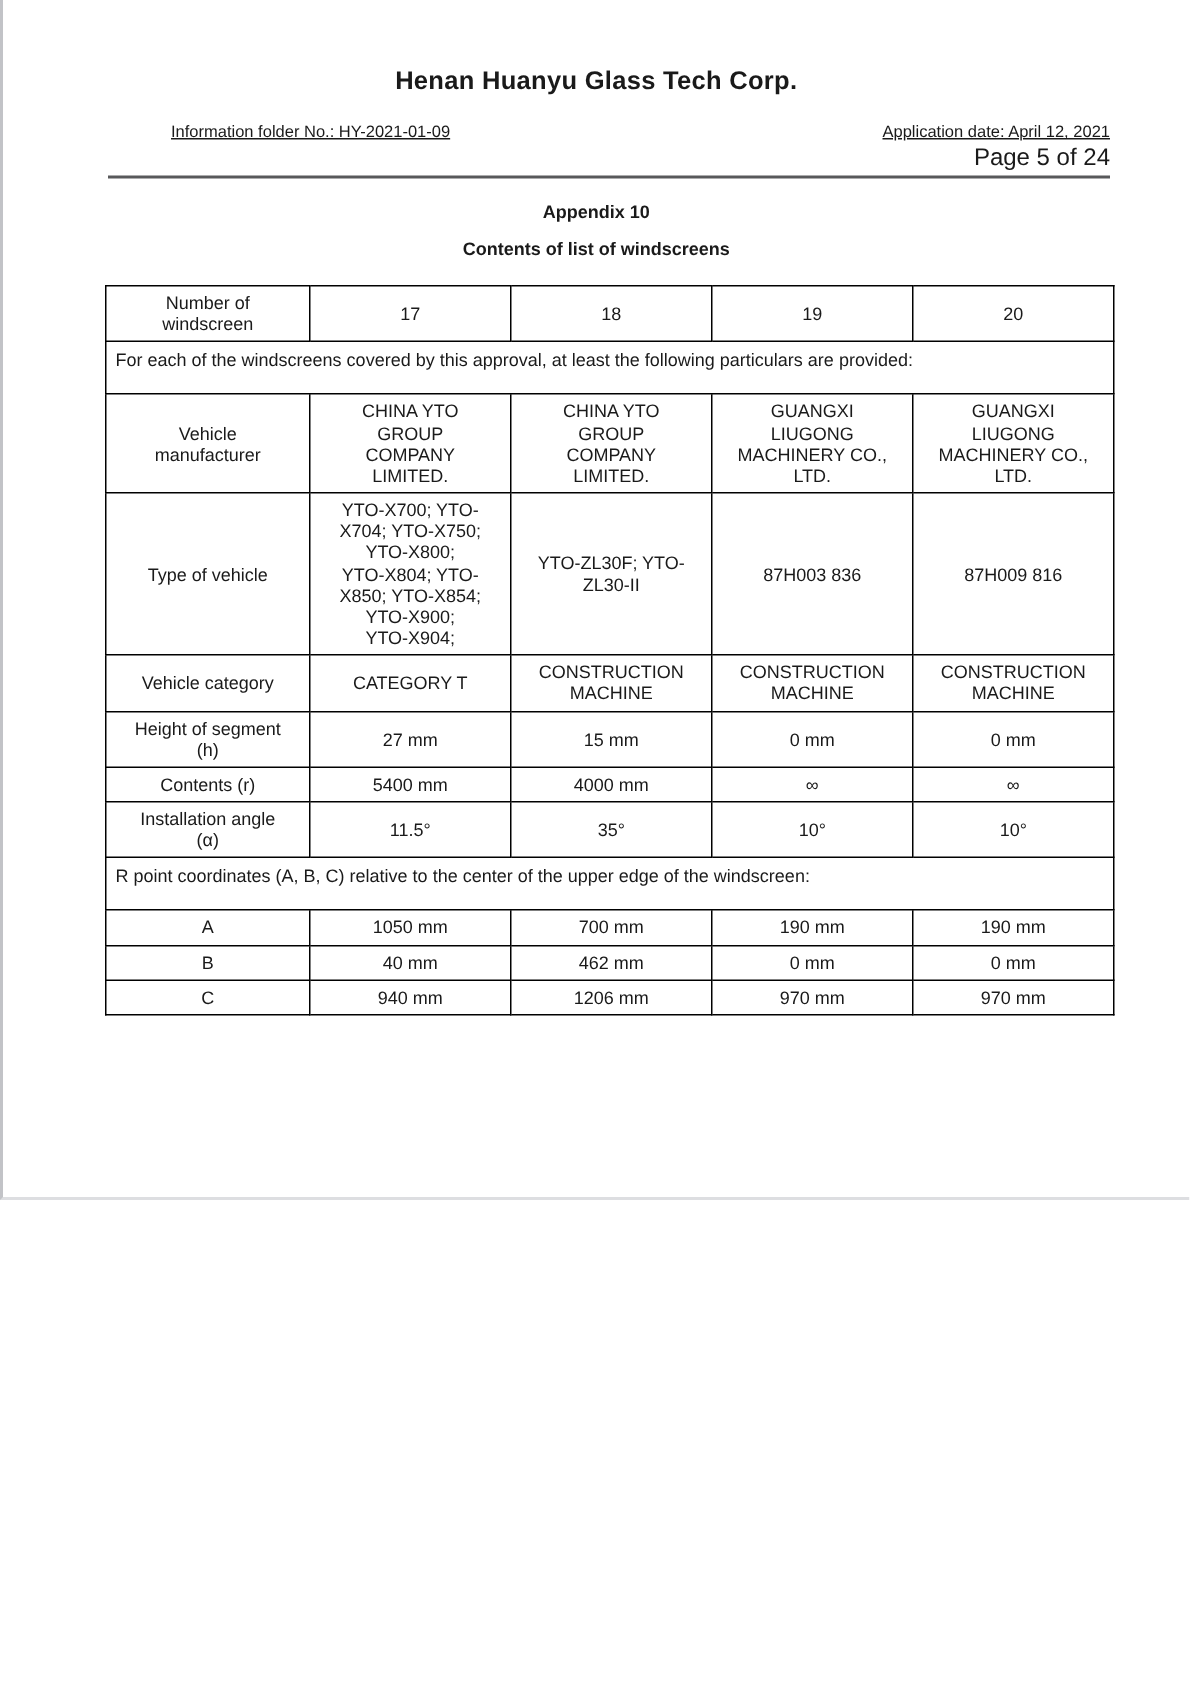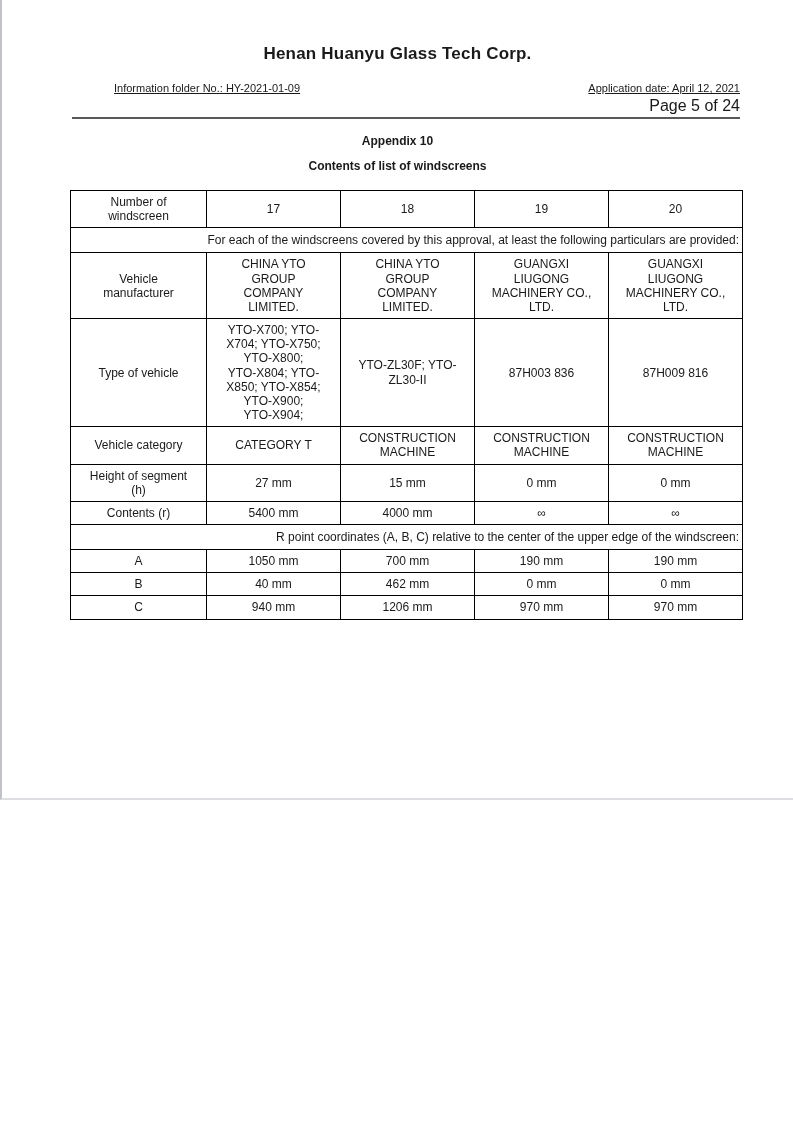--- a/index.html
+++ b/index.html
@@ -62,24 +62,24 @@
     border: 1px solid #000000;
     font-size: 12px;
     line-height: 1.18;
     text-align: center;
     vertical-align: middle;
     padding: 4px 3px;
     white-space: pre-line;
     overflow: hidden;
   }
   table.wstable td.span-cell {
-    text-align: right;
+    text-align: left;
     padding-left: 6px;
     padding-top: 5px;
-    padding-bottom: 5px;
+    padding-bottom: 15px;
   }
 </style>
 </head>
 <body>
 
 <div class="page">
   <div class="doc-title">Henan Huanyu Glass Tech Corp.</div>
 
   <div class="info-row">
     <span class="info-left">Information folder No.: HY-2021-01-09</span>
@@ -164,20 +164,28 @@
           <td>0 mm</td>
         </tr>
         <tr>
           <td>Contents (r)</td>
           <td>5400 mm</td>
           <td>4000 mm</td>
           <td>∞</td>
           <td>∞</td>
         </tr>
         <tr>
+          <td>Installation angle
+(α)</td>
+          <td>11.5°</td>
+          <td>35°</td>
+          <td>10°</td>
+          <td>10°</td>
+        </tr>
+        <tr>
           <td colspan="5" class="span-cell">R point coordinates (A, B, C) relative to the center of the upper edge of the windscreen:</td>
         </tr>
         <tr>
           <td>A</td>
           <td>1050 mm</td>
           <td>700 mm</td>
           <td>190 mm</td>
           <td>190 mm</td>
         </tr>
         <tr>

